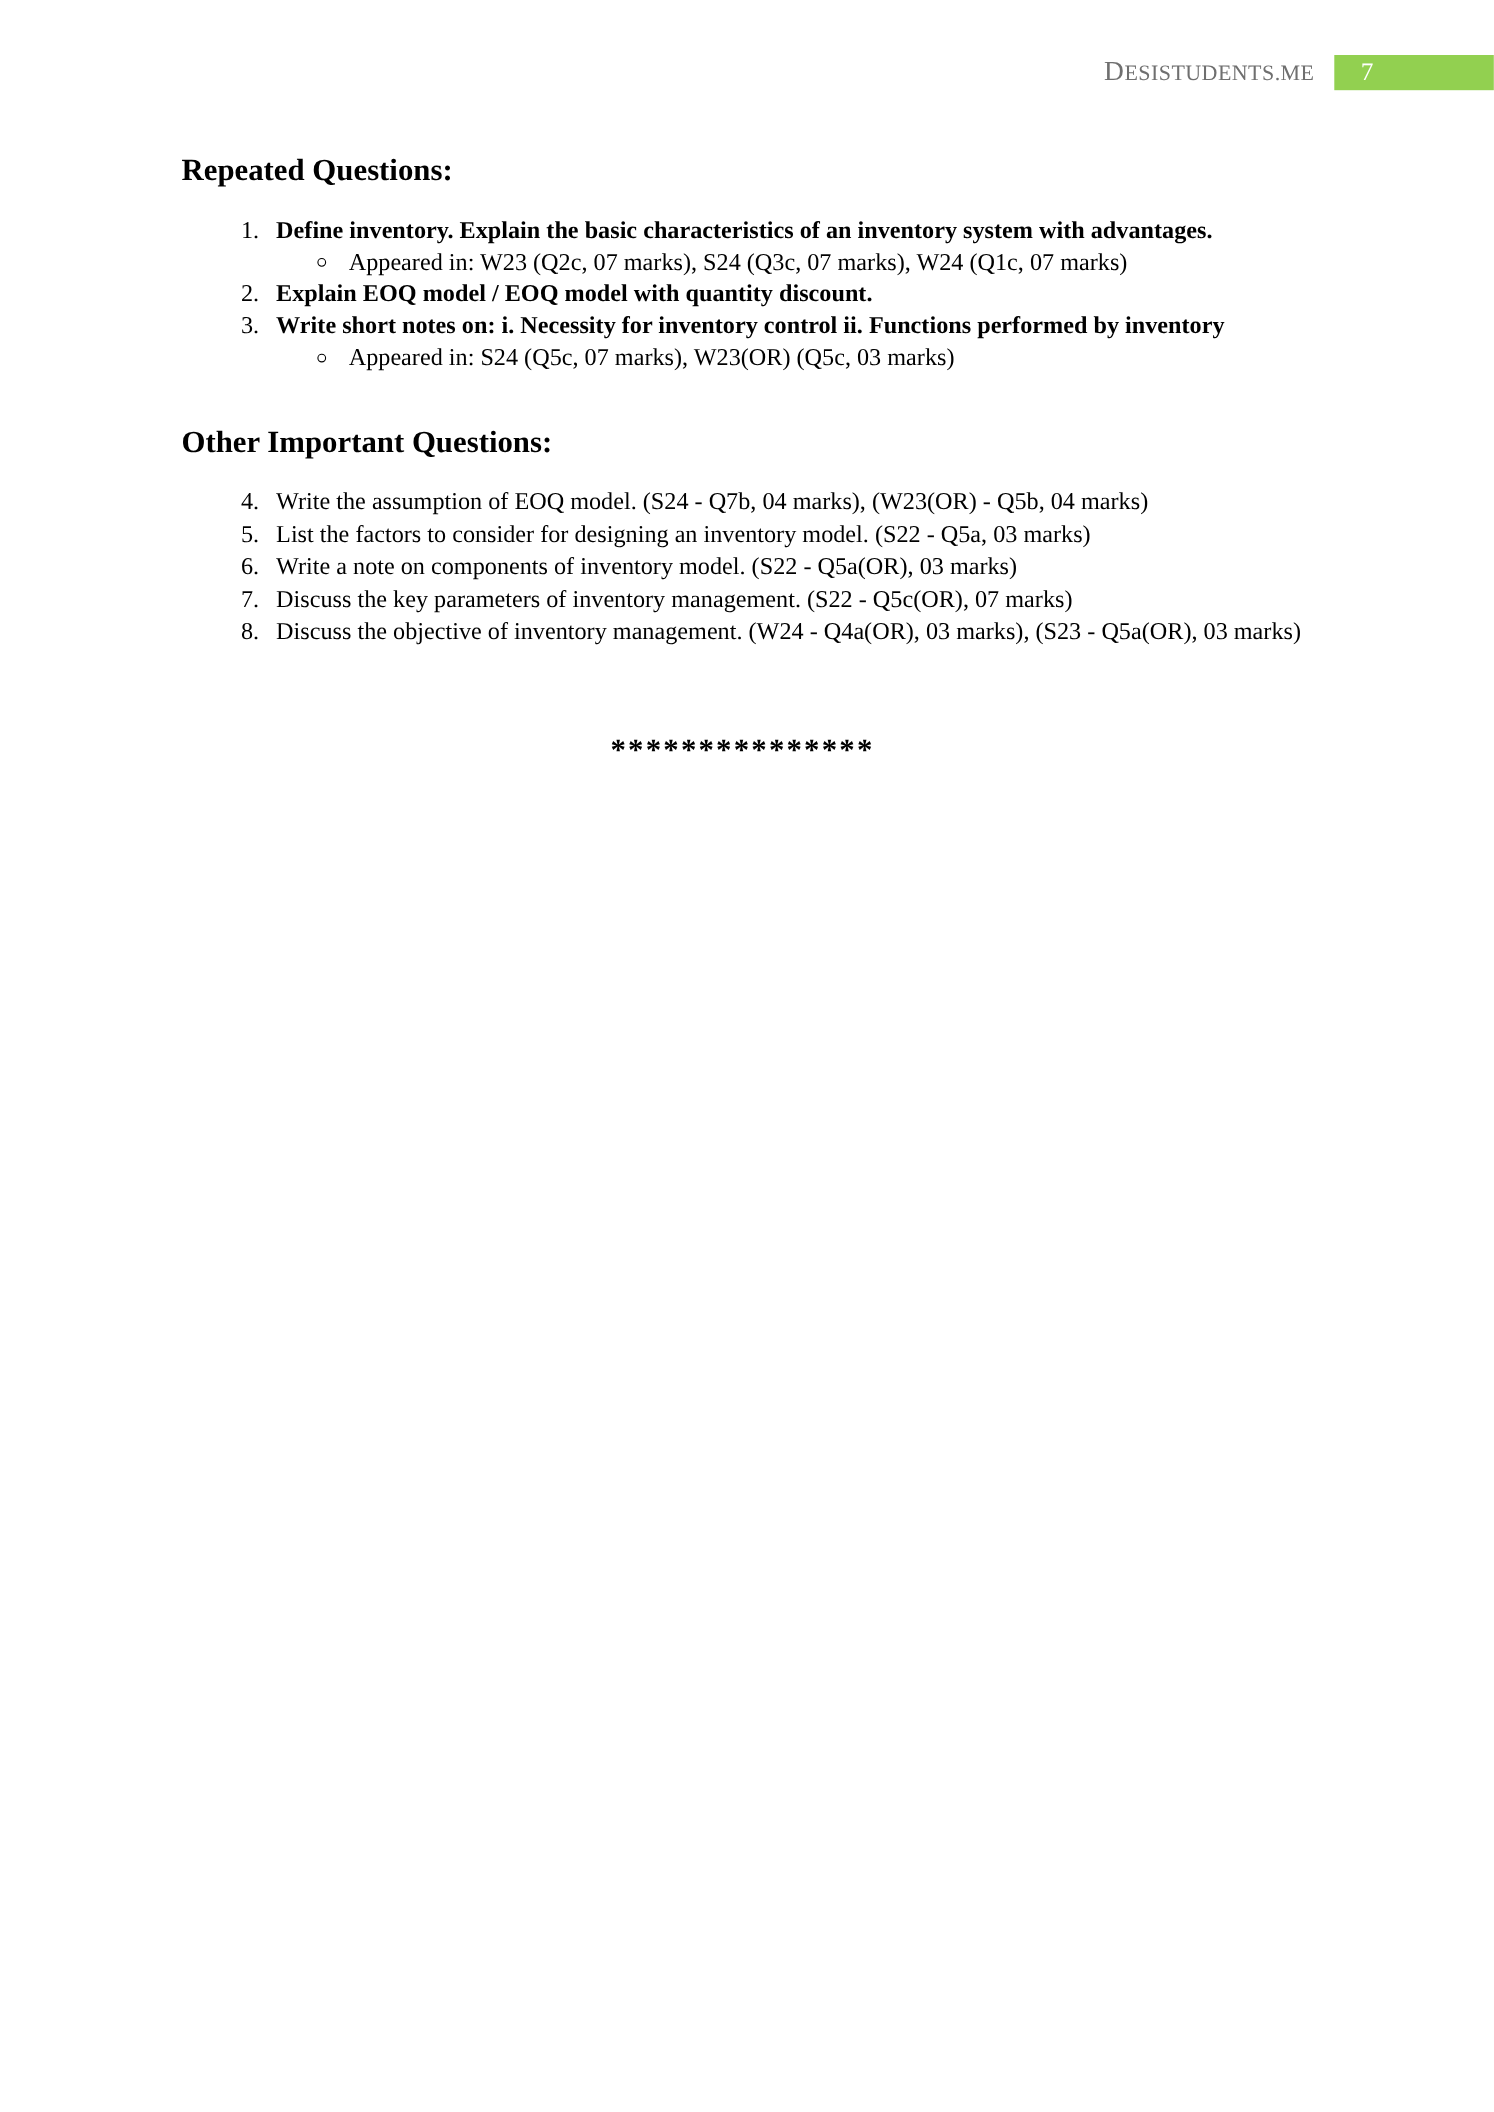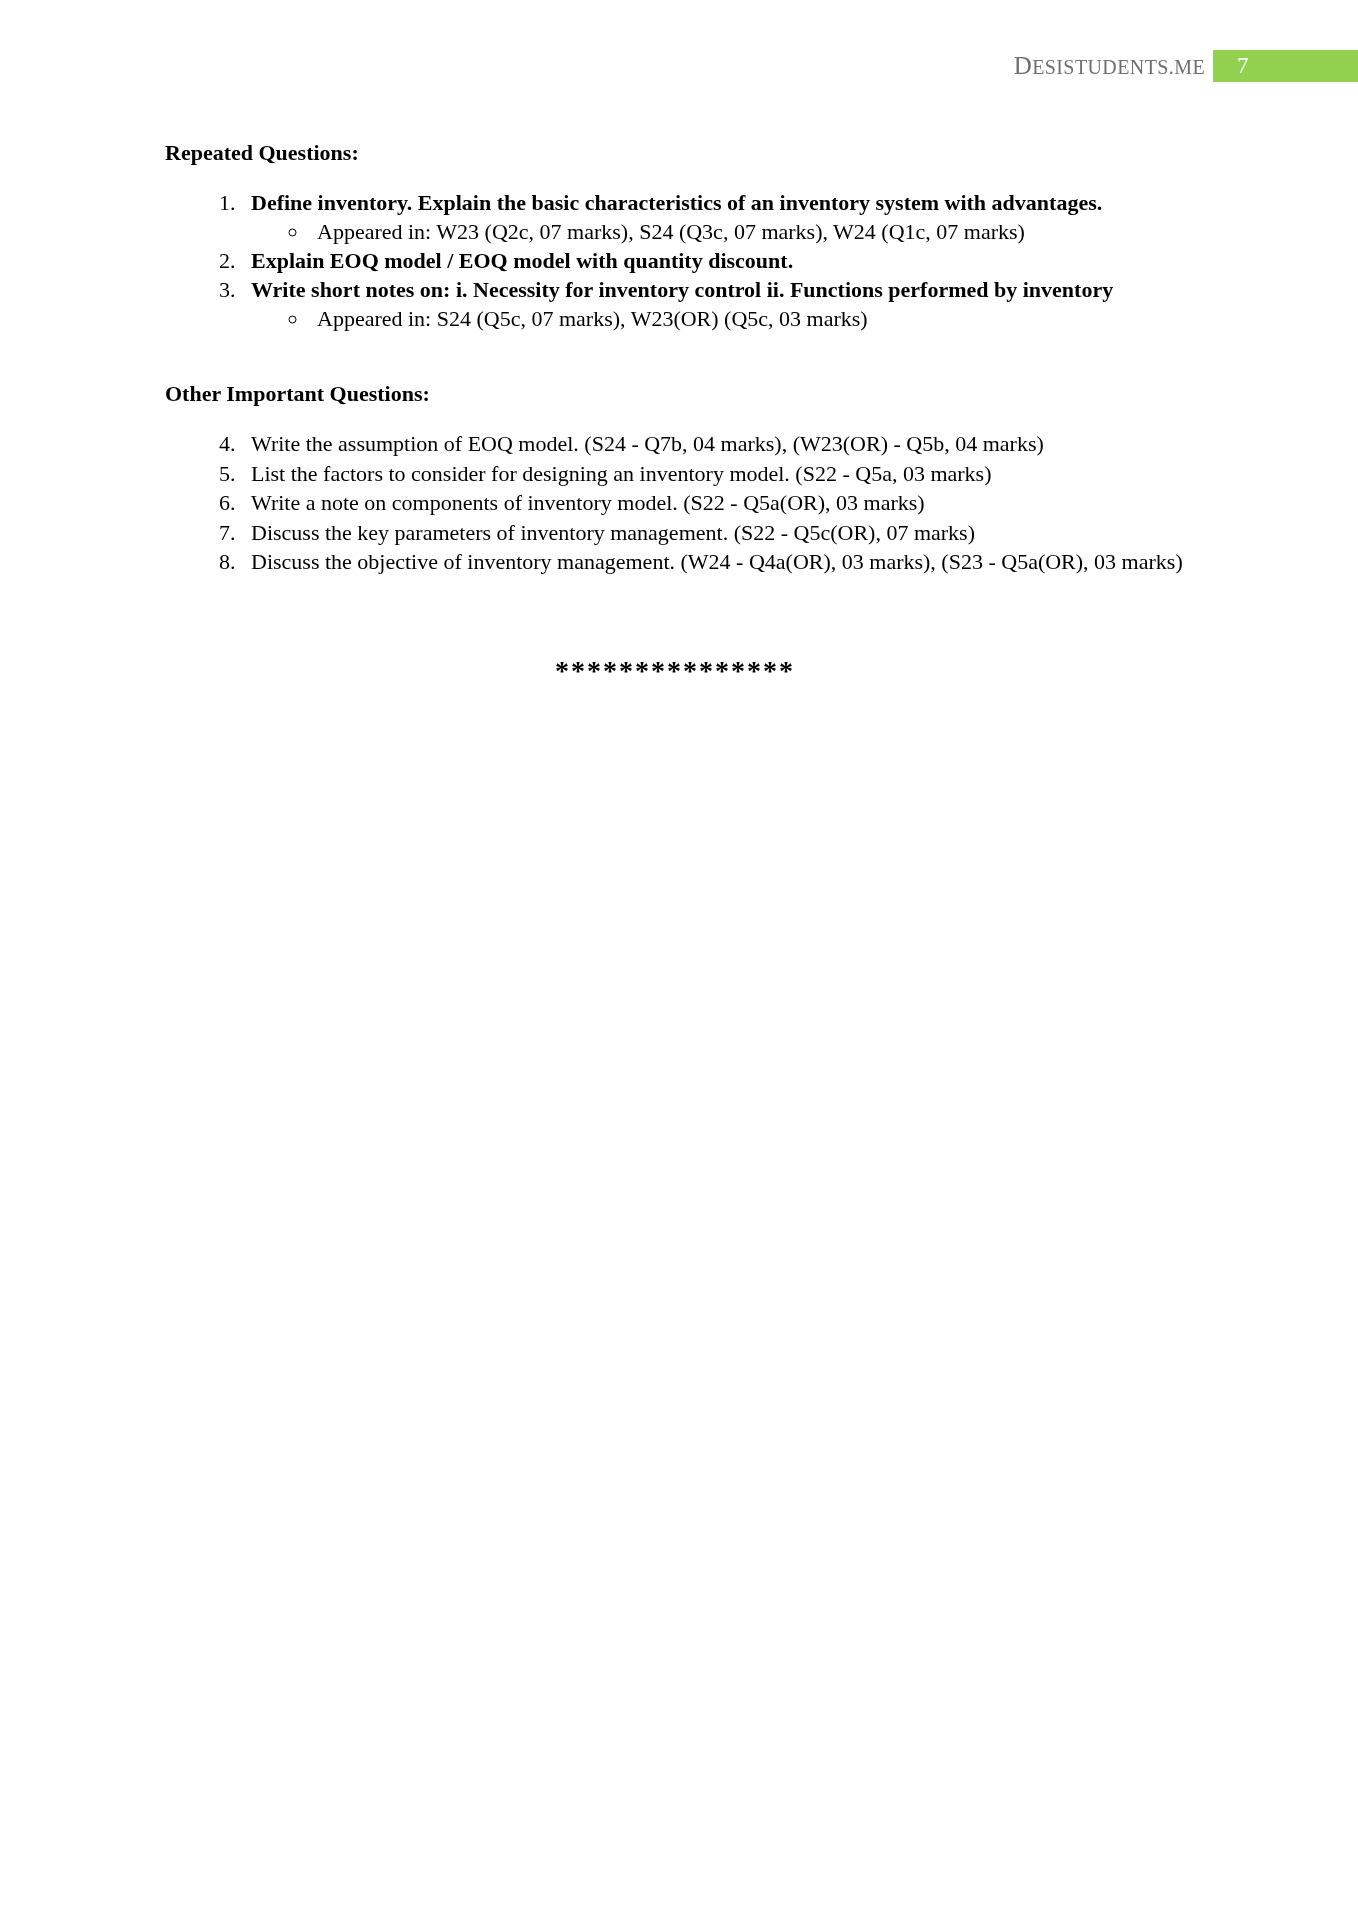--- a/index.html
+++ b/index.html
@@ -27,21 +27,21 @@
     justify-content: flex-end;
     align-items: center;
   }
   .site-name {
     font-family: "Liberation Serif", "DejaVu Serif", serif;
     font-size: 20px;
     letter-spacing: 0.4px;
     color: #6f6f6f;
     font-variant: small-caps;
     text-transform: uppercase;
-    margin-right: 8px;
+    margin-right: 18px;
     white-space: nowrap;
   }
   .site-name .cap {
     font-size: 25px;
   }
   .page-number-box {
     width: 145px;
     height: 32px;
     background: #92d050;
     display: flex;
@@ -66,21 +66,21 @@
 
   h1.doc-title {
     font-size: 28px;
     font-weight: bold;
     text-align: center;
     margin: 0 0 60px 0;
     letter-spacing: 0.2px;
   }
 
   .section-heading {
-    font-size: 22px;
+    font-size: 28px;
     font-weight: bold;
     margin: 0 0 22px 0;
   }
 
   ol.q-list {
     margin: 0;
     padding-left: 76px;
     list-style-type: decimal;
     font-size: 22px;
     line-height: 1.32;

